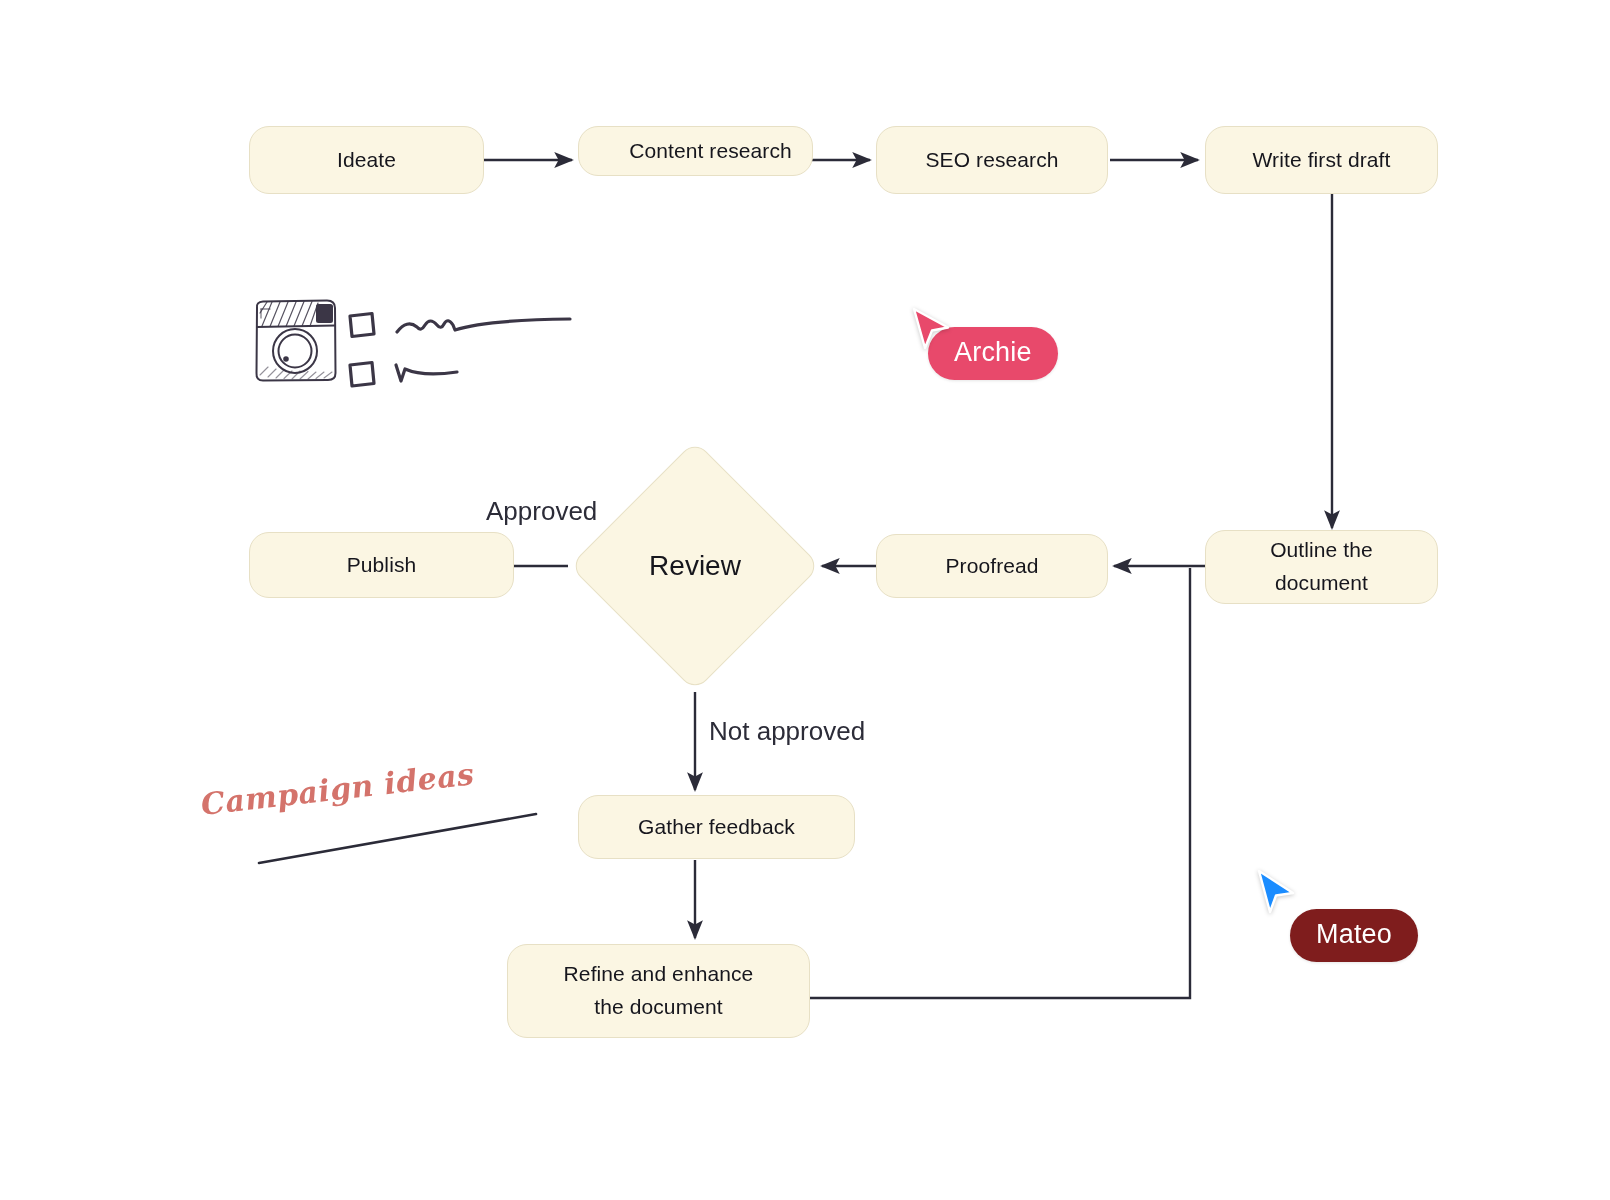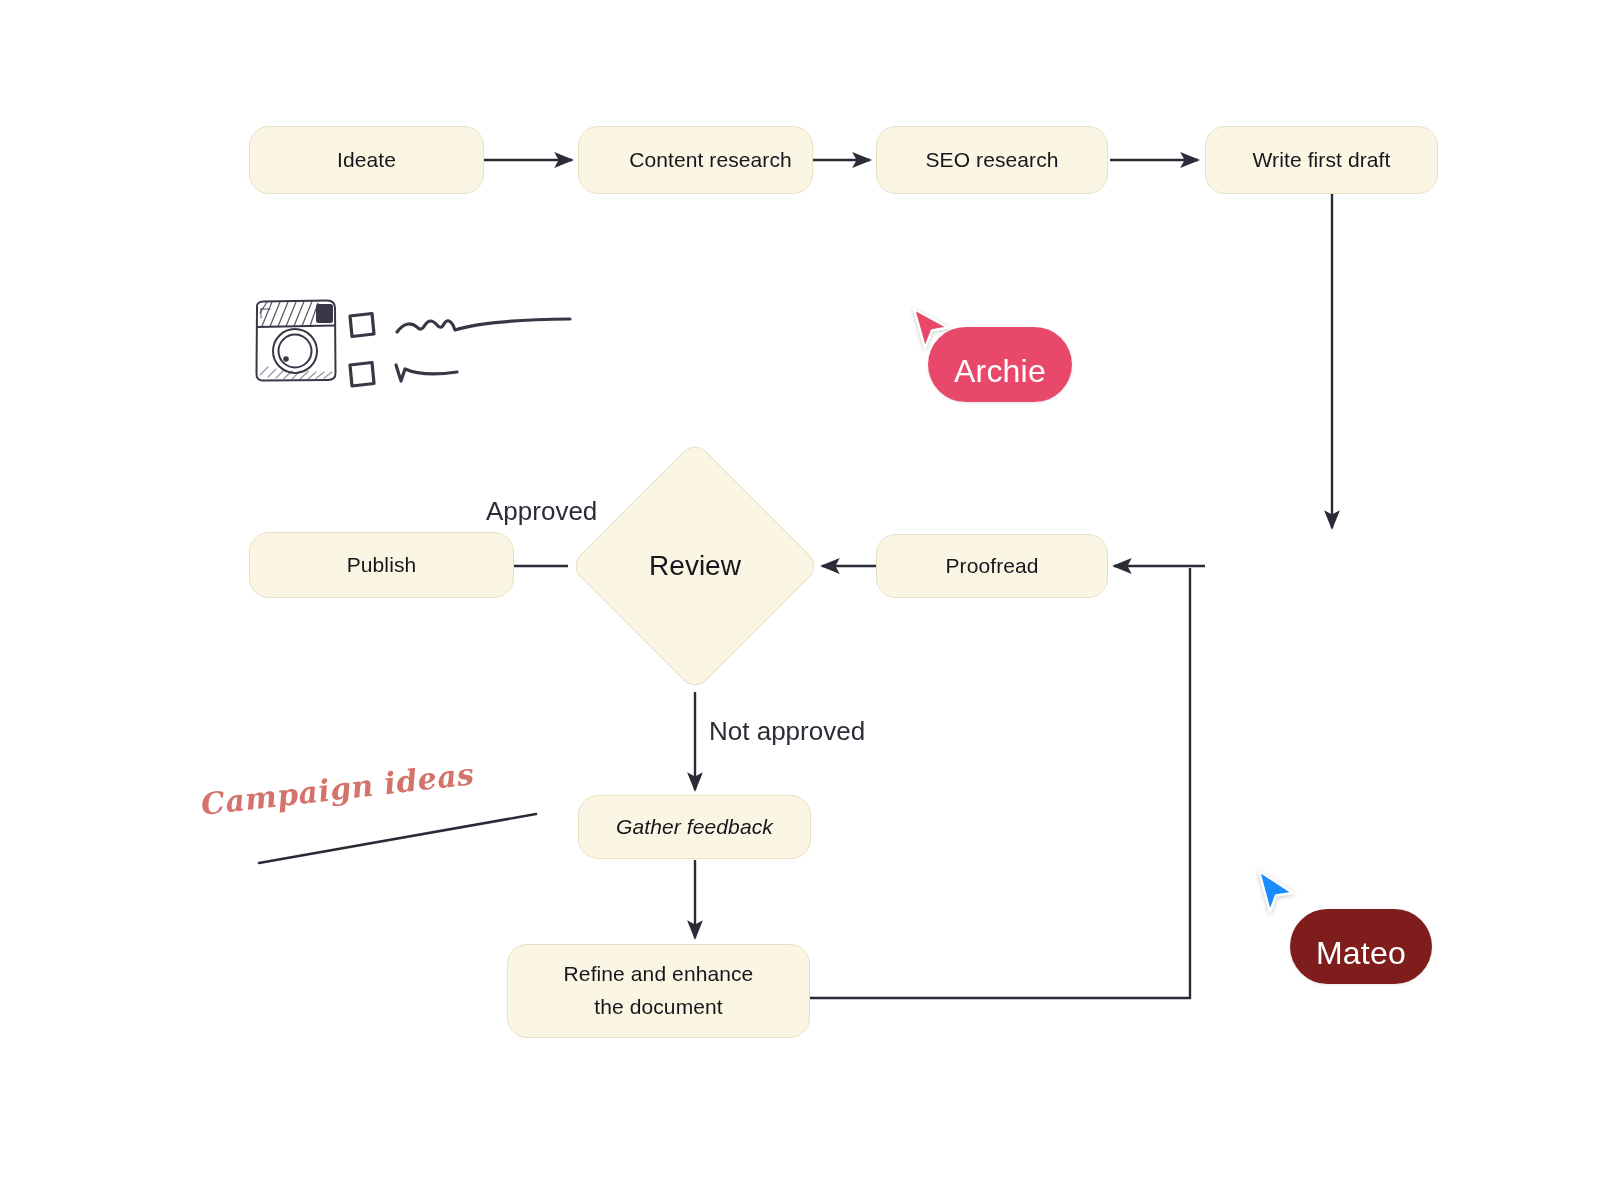--- a/index.html
+++ b/index.html
@@ -70,23 +70,23 @@
     position: absolute;
     font-size: 26px;
     color: #2c2c38;
     white-space: nowrap;
     z-index: 4;
   }
   .cursor-pill {
     position: absolute;
     border-radius: 999px;
     color: #ffffff;
-    font-size: 32px;
+    font-size: 27px;
     letter-spacing: 0.2px;
-    padding: 26px 26px 12px 26px;
+    padding: 10px 26px 12px 26px;
     white-space: nowrap;
     z-index: 8;
     box-shadow: 0 1px 3px rgba(0,0,0,0.10);
   }
   .cursor-arrow {
     position: absolute;
     width: 46px;
     height: 52px;
     z-index: 9;
     filter: drop-shadow(0 1px 2px rgba(0,0,0,0.22));
@@ -143,47 +143,51 @@
       <line x1="695" y1="860" x2="695" y2="938" marker-end="url(#arrowhead)"></line>
 
       <path d="M810,998 L1190,998 L1190,568"></path>
     </g>
   </svg>
 
   <div class="node" style="left:249px; top:126px; width:235px; height:68px;">
     <span class="node-label">Ideate</span>
   </div>
 
-  <div class="node" style="left:578px; top:126px; width:235px; height:68px;padding-left:40px;">
+  <div class="node" style="left:578px; top:126px; width:235px; height:50px;padding-left:40px;">
     <span class="node-label">Content research</span>
   </div>
 
   <div class="node" style="left:876px; top:126px; width:232px; height:68px;">
     <span class="node-label">SEO research</span>
   </div>
 
   <div class="node" style="left:1205px; top:126px; width:233px; height:68px;">
     <span class="node-label">Write first draft</span>
   </div>
 
+  <div class="node" style="left:1205px; top:530px; width:233px; height:74px;">
+    <span class="node-label">Outline the
+document</span>
+  </div>
 
   <div class="node" style="left:876px; top:534px; width:232px; height:64px;">
     <span class="node-label">Proofread</span>
   </div>
 
   <div class="diamond-wrap" style="left:606px; top:477px; width:178px; height:178px;">
     <div class="diamond-shape"></div>
     <div class="diamond-text">Review</div>
   </div>
 
   <div class="node" style="left:249px; top:532px; width:265px; height:66px;">
     <span class="node-label">Publish</span>
   </div>
 
-  <div class="node" style="left:578px; top:795px; width:233px; height:64px;font-style:italic;">
+  <div class="node" style="left:578px; top:795px; width:277px; height:64px;">
     <span class="node-label">Gather feedback</span>
   </div>
 
   <div class="node" style="left:507px; top:944px; width:303px; height:94px;">
     <span class="node-label">Refine and enhance
 the document</span>
   </div>
 
   <div class="edge-label" style="left:486px; top:496px;">Approved</div>
 

